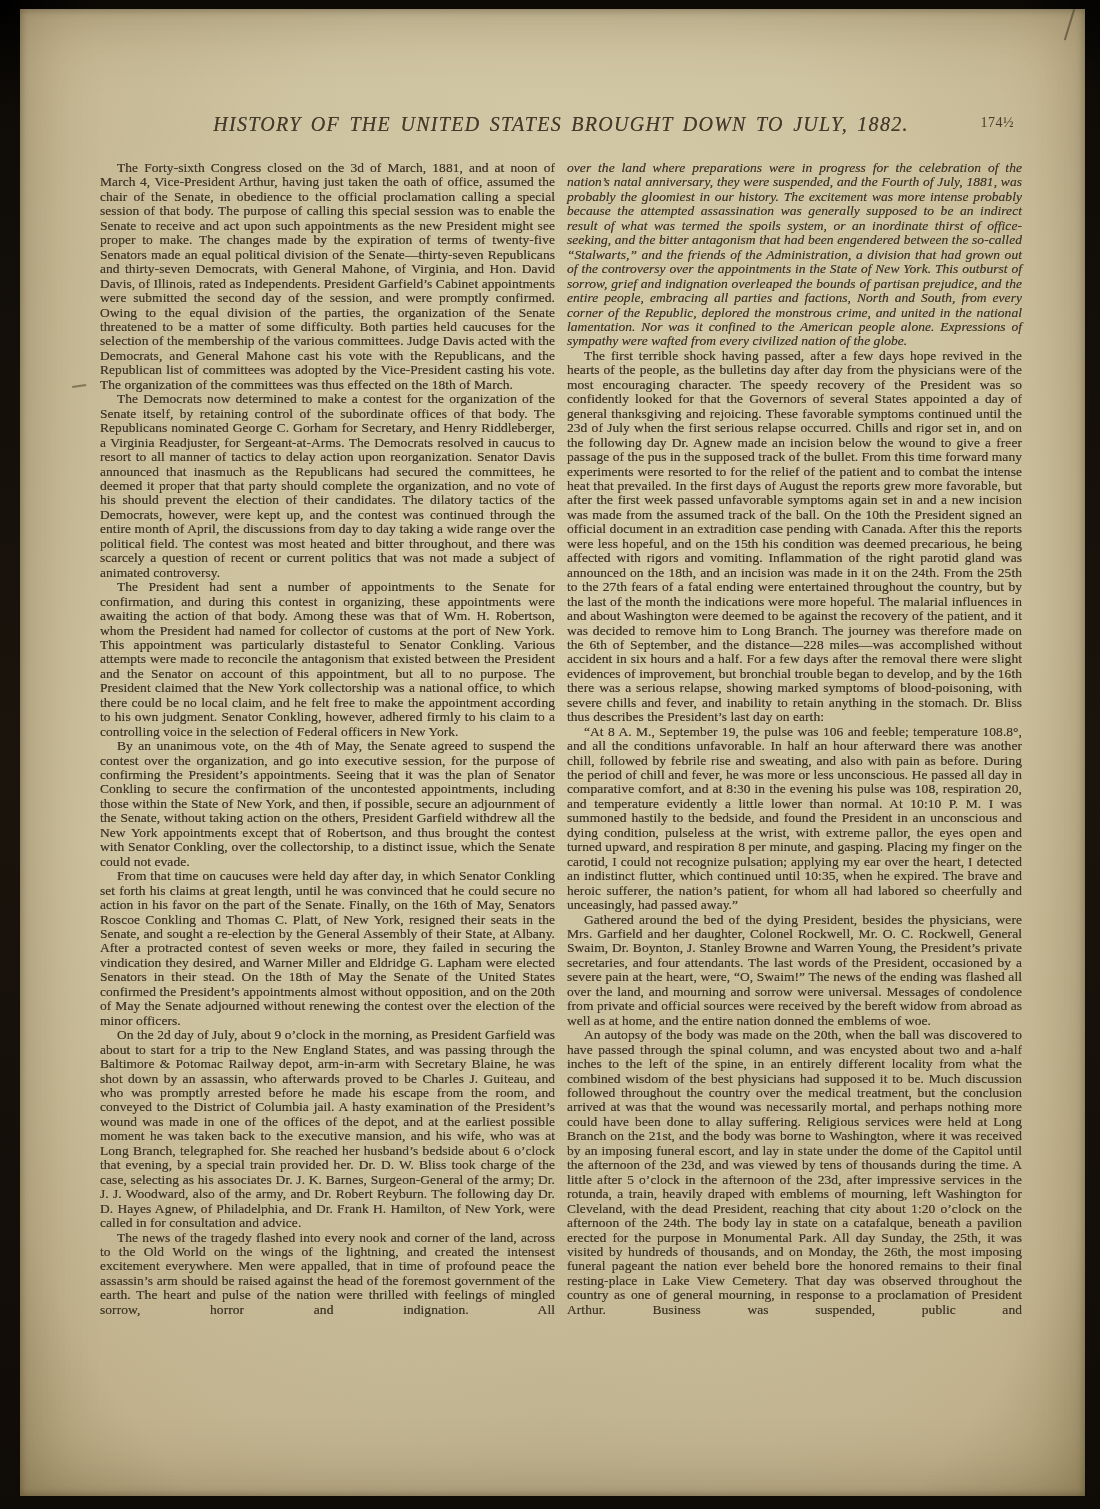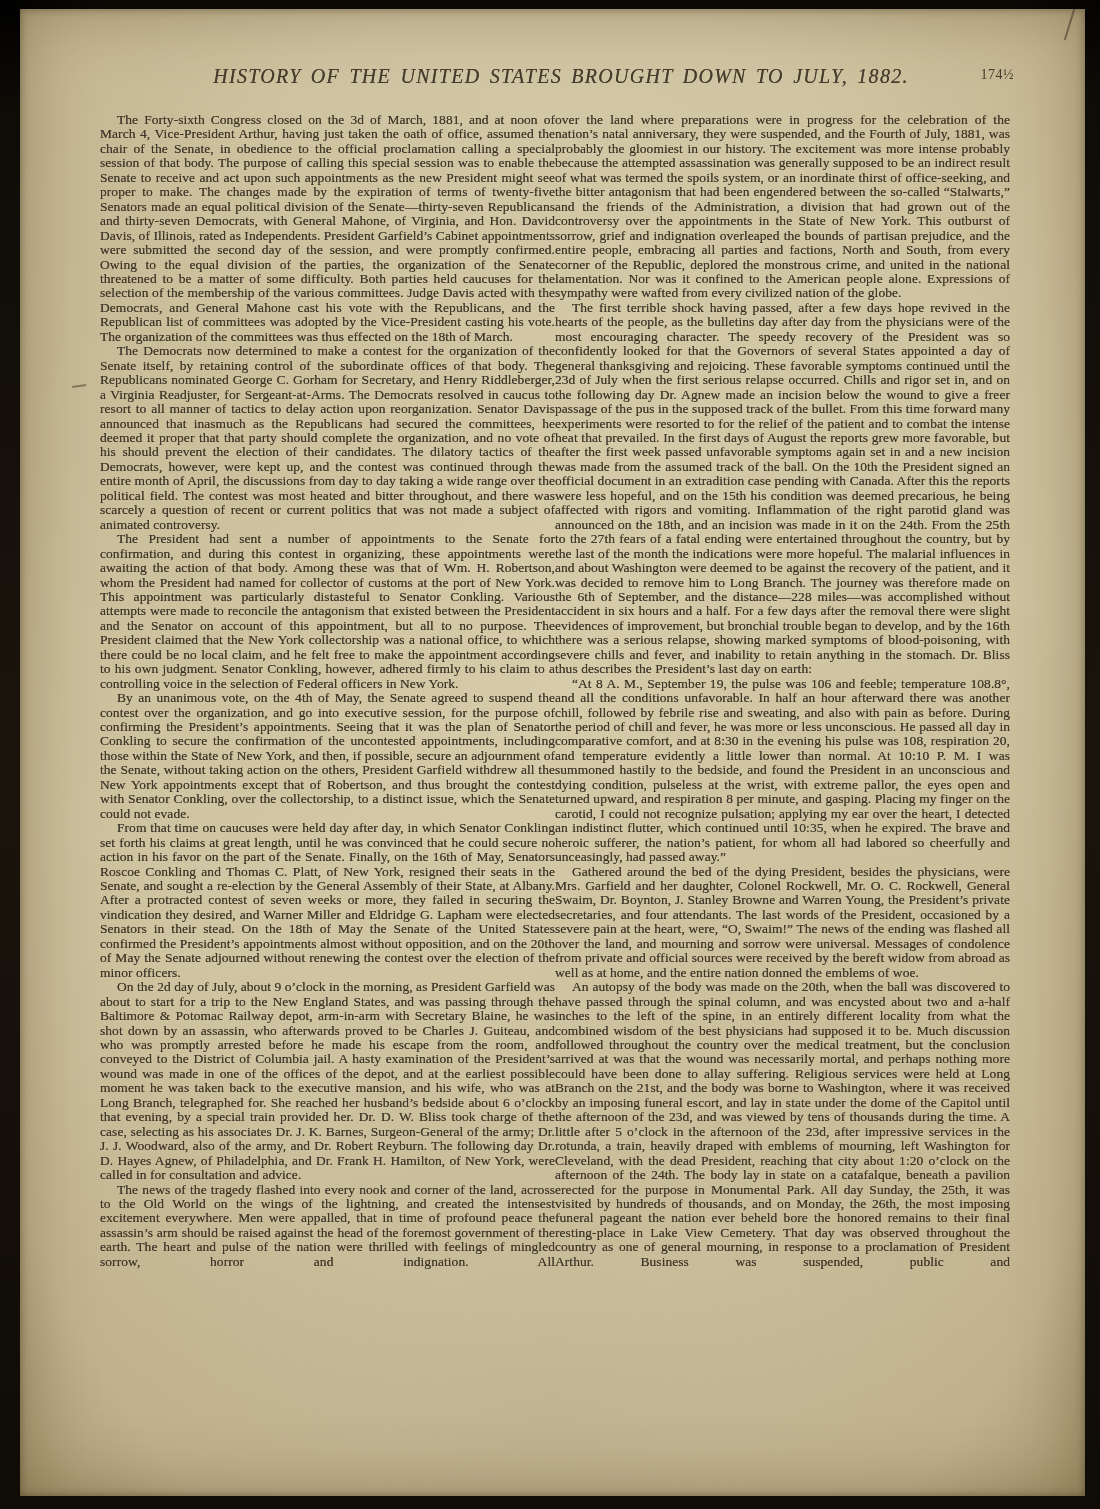--- a/index.html
+++ b/index.html
@@ -41,21 +41,21 @@
   }
   .margin-mark {
     position: absolute; top: 373px; left: 52px;
     width: 14px; height: 3px;
     border-bottom: 2px solid rgba(75,62,40,0.55);
     transform: rotate(-8deg);
   }
   .page-header {
     position: relative;
     width: 922px;
-    margin: 56px 0 0 80px;
+    margin: 104px 0 0 80px;
     text-align: center;
   }
   .title {
     margin: 0;
     display: inline-block;
     font-style: italic;
     font-weight: 500;
     font-size: 20px;
     letter-spacing: 1.3px;
     word-spacing: 3px;
@@ -65,36 +65,37 @@
   }
   .page-number {
     position: absolute;
     right: 8px; top: 2px;
     font-size: 14px;
     color: #453b2c;
     letter-spacing: .5px;
   }
   .text-block {
     display: flex;
+    gap: 12px;
     width: 922px;
     margin: 25px 0 0 80px;
   }
   .col { width: 455px; }
   .col p {
     margin: 0;
     font-size: 13.5px;
     line-height: 14.45px;
     text-align: justify;
     text-justify: inter-word;
     text-indent: 17px;
     color: #3e362a;
     letter-spacing: 0.05px;
     text-shadow: 0 0 .35px rgba(55,45,28,.65);
   }
-  .col p.no-indent { text-indent: 0; }
+  .col p.no-indent { text-indent: 0; font-style: italic; }
   .col p.runs-on { text-align-last: justify; }
 </style>
 </head>
 <body>
 
 <div class="scan-bg"></div>
 
 <div class="paper">
   <div class="pen-mark"></div>
   <div class="margin-mark"></div>

